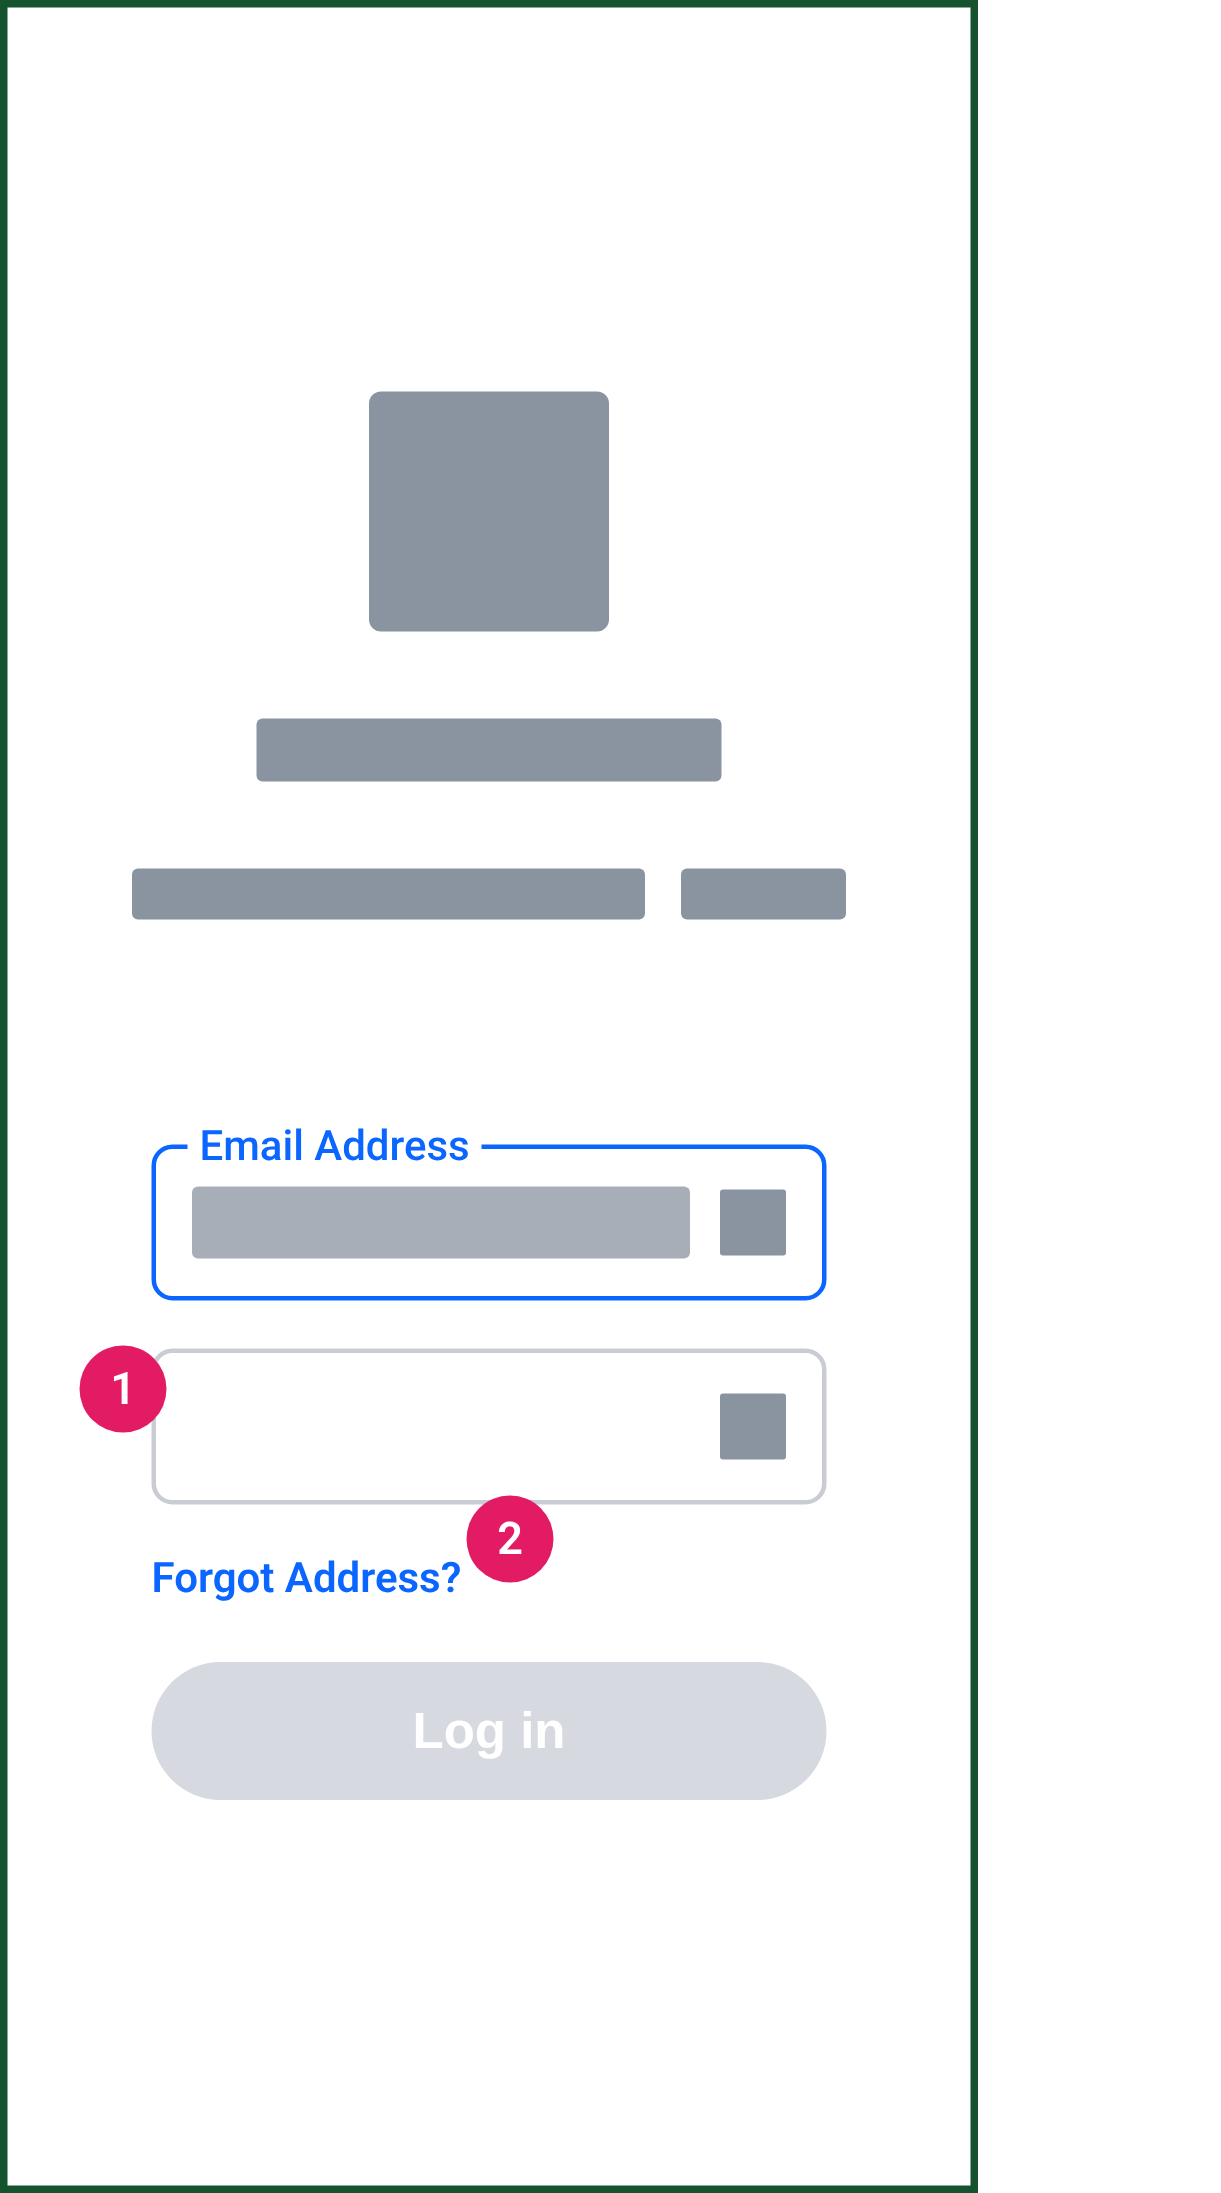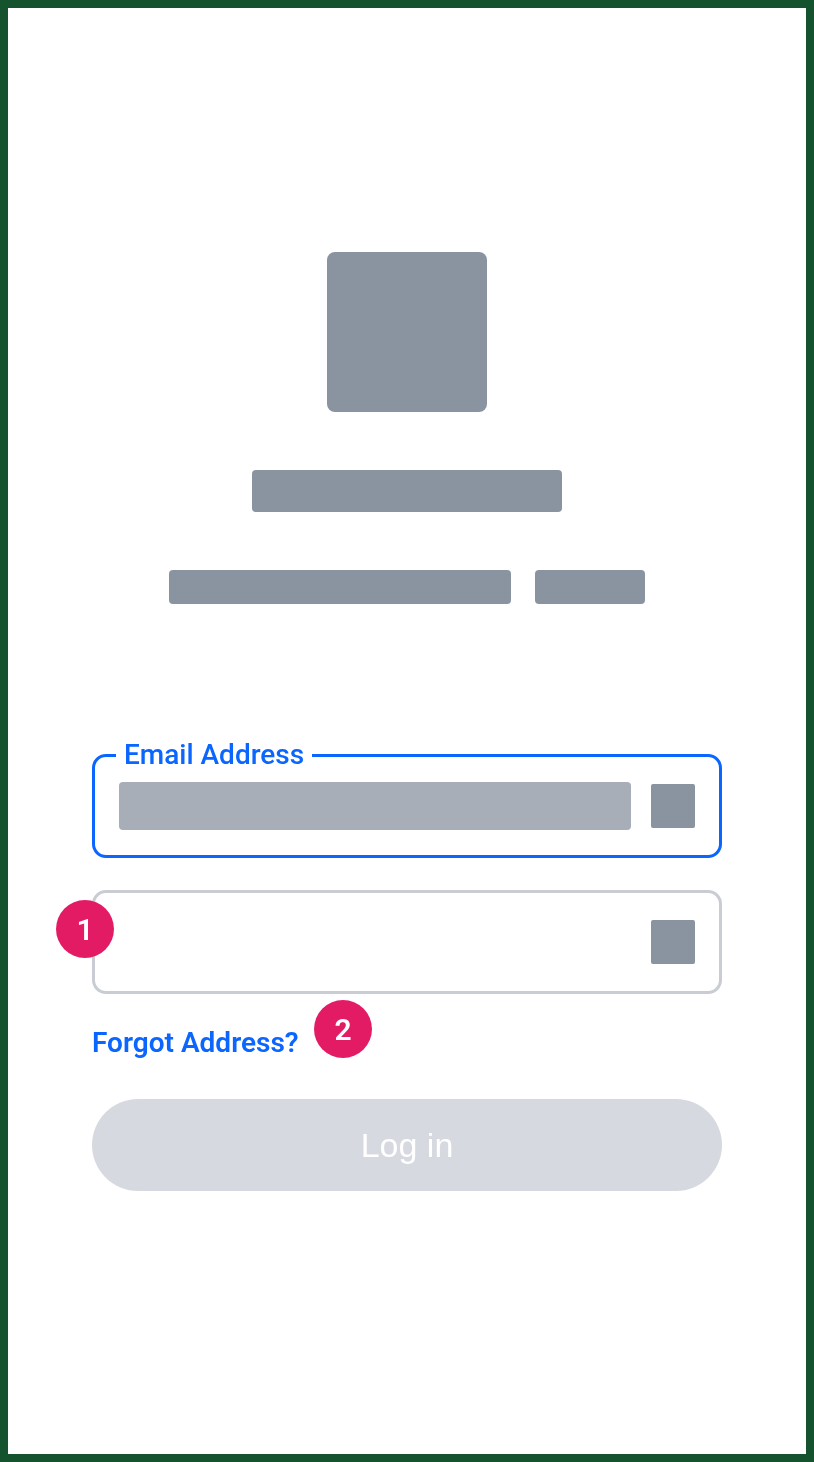--- a/index.html
+++ b/index.html
@@ -1,24 +1,24 @@
 <!DOCTYPE html>
 <html><head>
 <meta charset="utf-8">
 <style>
   * { box-sizing: border-box; margin: 0; padding: 0; }
   html, body { width: 814px; height: 1462px; font-family: -apple-system, BlinkMacSystemFont, "Segoe UI", Roboto, Helvetica, Arial, sans-serif; }
   body { background: #fff; }
   .frame {
-    width: 814px;
+    width: 652px;
     height: 1462px;
-    border: 8px solid #14532d;
+    border: 5px solid #14532d;
     background: #fff;
     position: relative;
-    padding: 4px;
+    padding: 16px;
   }
   .content {
     width: 100%;
     height: 100%;
     display: flex;
     flex-direction: column;
     align-items: center;
     padding: 0 80px;
   }
   .logo-block {
@@ -113,21 +113,21 @@
     display: inline-block;
   }
 
   .login-btn {
     width: 100%;
     height: 92px;
     border-radius: 48px;
     background: #d7d9e0;
     color: #ffffff;
     font-size: 34px;
-    font-weight: 400;
+    font-weight: 700;
     display: flex;
     align-items: center;
     justify-content: center;
     border: none;
   }
 
   .callout {
     position: absolute;
     width: 58px;
     height: 58px;

